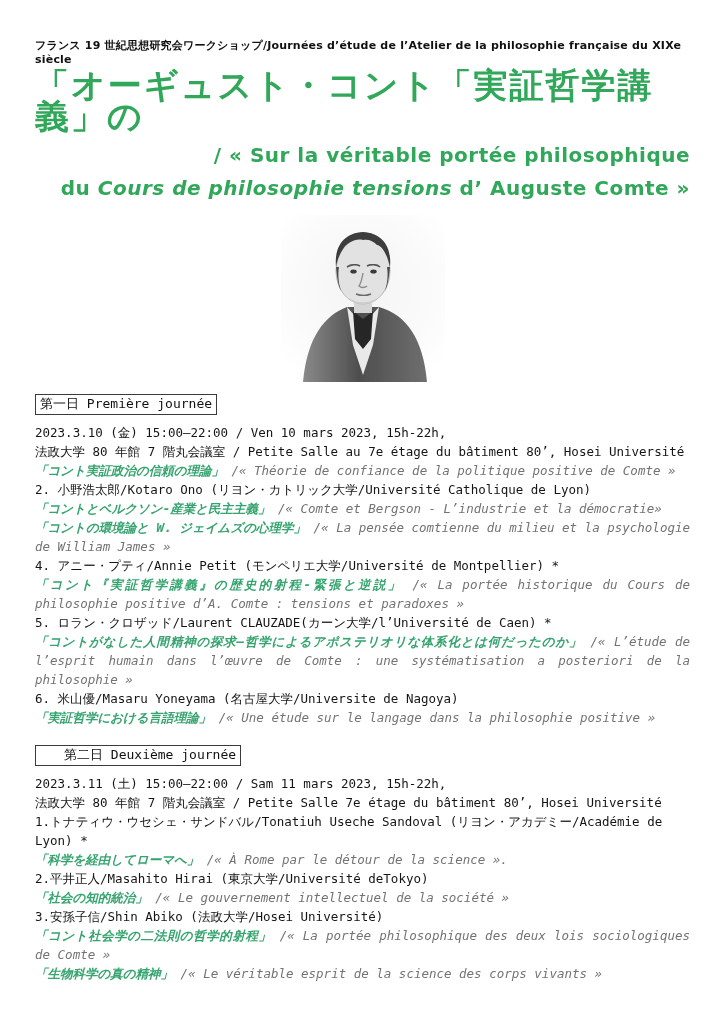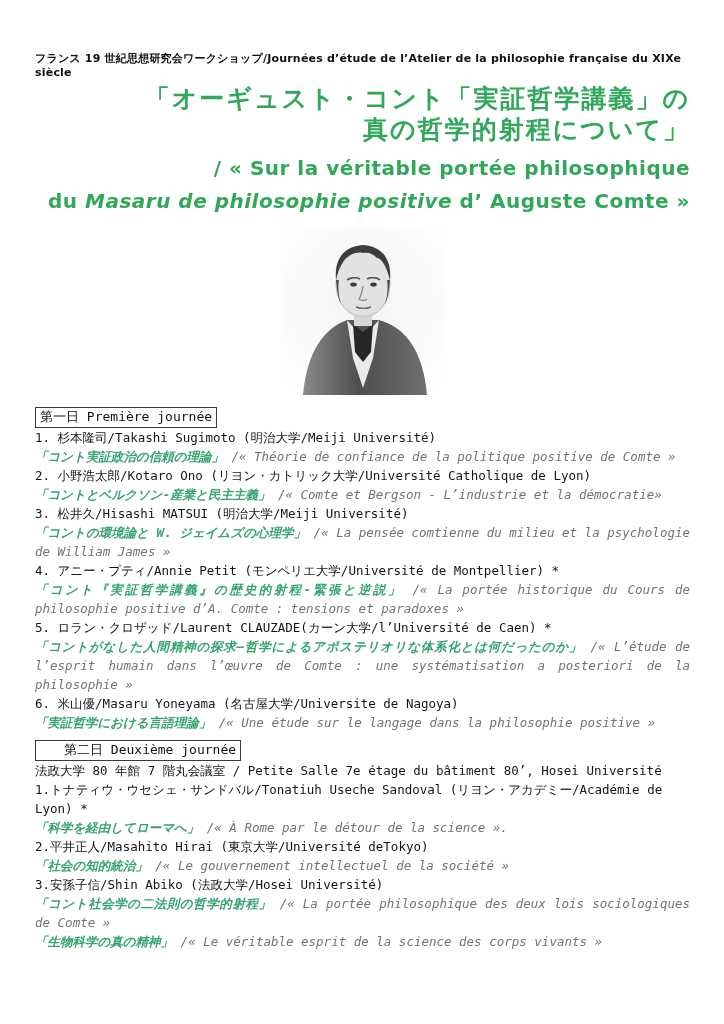--- a/index.html
+++ b/index.html
@@ -5,58 +5,58 @@
   html,body{margin:0;padding:0;background:#ffffff;}
   .page{
     width:724px;height:1024px;box-sizing:border-box;position:relative;
     background:#ffffff;color:#151515;
     padding:34px 34px 0 35px;overflow:hidden;
     font-family:"DejaVu Sans Mono", monospace;
   }
   .kicker{
     font-family:"DejaVu Sans", sans-serif;
     font-size:11px;font-weight:bold;letter-spacing:.2px;color:#111;
-    margin:17px 0 4px 0;
+    margin:4px 0 4px 0;
   }
   .title-ja{
-    margin:2px 0 0 0;text-align:right;
+    margin:2px 0 0 0;text-align:left;
     font-family:"DejaVu Sans", sans-serif;
-    font-weight:800;font-size:25px;line-height:31px;letter-spacing:2px;
+    font-weight:800;font-size:34px;line-height:31px;letter-spacing:2px;
     color:#31a75a;
   }
   .title-fr{
     margin:7px 0 0 0;text-align:right;
     font-family:"DejaVu Sans", sans-serif;
     font-weight:bold;font-size:20px;line-height:33px;letter-spacing:.5px;
     color:#31a75a;
   }
   .title-fr .it{font-style:italic;}
   .portrait{display:block;margin:10px auto 0 auto;}
   .day-box{
     display:inline-block;margin-top:12px;padding:1px 4px 2px 4px;
     border:1.5px solid #3a3a3a;font-size:13px;line-height:16px;color:#111;
     font-weight:normal;
   }
-  .day-box.second{margin-top:8px;padding-left:28px;}
+  .day-box.second{margin-top:18px;padding-left:28px;}
   .line{margin:0;font-size:12.5px;line-height:19px;color:#151515;white-space:normal;}
   .first-after-box{margin-top:8px;}
   .title-line{text-align:justify;color:#35a46e;}
   .title-line .jp{font-style:italic;font-weight:bold;color:#35a46e;}
   .title-line .fr{font-style:italic;color:#737373;}
 </style>
 </head>
 <body>
 
 <div class="page">
 
   <p class="kicker">フランス 19 世紀思想研究会ワークショップ/Journées d’étude de l’Atelier de la philosophie française du XIXe siècle</p>
 
-  <h1 class="title-ja"><span>「オーギュスト・コント「実証哲学講義」の</span><br><span>真の哲学的射程について」</span></h1>
+  <h1 class="title-ja"><span>「オーギュスト・コント「実証哲学講義」の</span><br></h1>
 
-  <h2 class="title-fr"><span>/ « Sur la véritable portée philosophique</span><br><span><span>du </span><span class="it">Masaru de philosophie positive</span><span> d’ Auguste Comte »</span></span></h2>
+  <h2 class="title-fr"><span>/ « Sur la véritable portée philosophique</span><br><span><span>du </span><span class="it">Cours de philosophie tensions</span><span> d’ Auguste Comte »</span></span></h2>
 
   <svg class="portrait" width="164" height="167" viewBox="0 0 164 167" aria-hidden="true">
     <defs>
       <radialGradient id="vig" cx="50%" cy="45%" r="65%">
         <stop offset="0%" stop-color="#f4f4f4"></stop>
         <stop offset="70%" stop-color="#fbfbfb"></stop>
         <stop offset="100%" stop-color="#ffffff"></stop>
       </radialGradient>
       <linearGradient id="coat" x1="0" y1="0" x2="1" y2="0">
         <stop offset="0%" stop-color="#8a8a8a"></stop>
@@ -87,42 +87,43 @@
     <ellipse cx="72.5" cy="56.5" rx="3.2" ry="2.1" fill="#3a3a3a" filter="url(#soft)"></ellipse>
     <ellipse cx="92.5" cy="56.5" rx="3.2" ry="2.1" fill="#3a3a3a" filter="url(#soft)"></ellipse>
 
     <path d="M82 58 C81 64 80 68 78 71 C80 73 84 73 86 71" stroke="#8c8c8c" stroke-width="1.4" fill="none" filter="url(#soft)"></path>
     <path d="M75 79 C80 81 85 81 90 79" stroke="#6a6a6a" stroke-width="1.6" fill="none" filter="url(#soft)"></path>
     <path d="M70 85 C76 89 88 89 94 85" stroke="#cfcfcf" stroke-width="2" fill="none" filter="url(#soft)"></path>
   </svg>
 
   <div>
     <span class="day-box">第一日 Première journée</span>
+    <p class="line first-after-box">2023.3.10 (金) 15:00—22:00 / Ven 10 mars 2023, 15h-22h,</p>
+    <p class="line">法政大学 80 年館 7 階丸会議室 / Petite Salle au 7e étage du bâtiment 80’, Hosei Université</p>
 
-    <p class="line">1. 杉本隆司/Takashi Sugimoto (明治大学/Meiji Université)</p>
     <p class="line title-line"><span class="jp">「コント実証政治の信頼の理論」</span><span class="fr"> /« Théorie de confiance de la politique positive de Comte »</span></p>
 
     <p class="line">2. 小野浩太郎/Kotaro Ono (リヨン・カトリック大学/Université Catholique de Lyon)</p>
     <p class="line title-line"><span class="jp">「コントとベルクソン-産業と民主主義」</span><span class="fr"> /« Comte et Bergson - L’industrie et la démocratie»</span></p>
 
-    <p class="line">3. 松井久/Hisashi MATSUI (明治大学/Meiji Université)</p>
     <p class="line title-line"><span class="jp">「コントの環境論と W. ジェイムズの心理学」</span><span class="fr"> /« La pensée comtienne du milieu et la psychologie de William James »</span></p>
 
     <p class="line">4. アニー・プティ/Annie Petit (モンペリエ大学/Université de Montpellier) *</p>
     <p class="line title-line"><span class="jp">「コント『実証哲学講義』の歴史的射程-緊張と逆説」</span><span class="fr"> /« La portée historique du Cours de philosophie positive d’A. Comte : tensions et paradoxes »</span></p>
 
     <p class="line">5. ロラン・クロザッド/Laurent CLAUZADE(カーン大学/l’Université de Caen) *</p>
     <p class="line title-line"><span class="jp">「コントがなした人間精神の探求—哲学によるアポステリオリな体系化とは何だったのか」</span><span class="fr"> /« L’étude de l’esprit humain dans l’œuvre de Comte : une systématisation a posteriori de la philosophie »</span></p>
 
     <p class="line">6. 米山優/Masaru Yoneyama (名古屋大学/Universite de Nagoya)</p>
     <p class="line title-line"><span class="jp">「実証哲学における言語理論」</span><span class="fr"> /« Une étude sur le langage dans la philosophie positive »</span></p>
   </div>
 
   <div>
     <span class="day-box second">第二日 Deuxième journée</span>
+    <p class="line first-after-box">2023.3.11 (土) 15:00—22:00 / Sam 11 mars 2023, 15h-22h,</p>
     <p class="line">法政大学 80 年館 7 階丸会議室 / Petite Salle 7e étage du bâtiment 80’, Hosei Université</p>
 
     <p class="line">1.トナティウ・ウセシェ・サンドバル/Tonatiuh Useche Sandoval (リヨン・アカデミー/Académie de Lyon) *</p>
     <p class="line title-line"><span class="jp">「科学を経由してローマへ」</span><span class="fr"> /« À Rome par le détour de la science ».</span></p>
 
     <p class="line">2.平井正人/Masahito Hirai (東京大学/Université deTokyo)</p>
     <p class="line title-line"><span class="jp">「社会の知的統治」</span><span class="fr"> /« Le gouvernement intellectuel de la société »</span></p>
 
     <p class="line">3.安孫子信/Shin Abiko (法政大学/Hosei Université)</p>
     <p class="line title-line"><span class="jp">「コント社会学の二法則の哲学的射程」</span><span class="fr"> /« La portée philosophique des deux lois sociologiques de Comte »</span></p>

